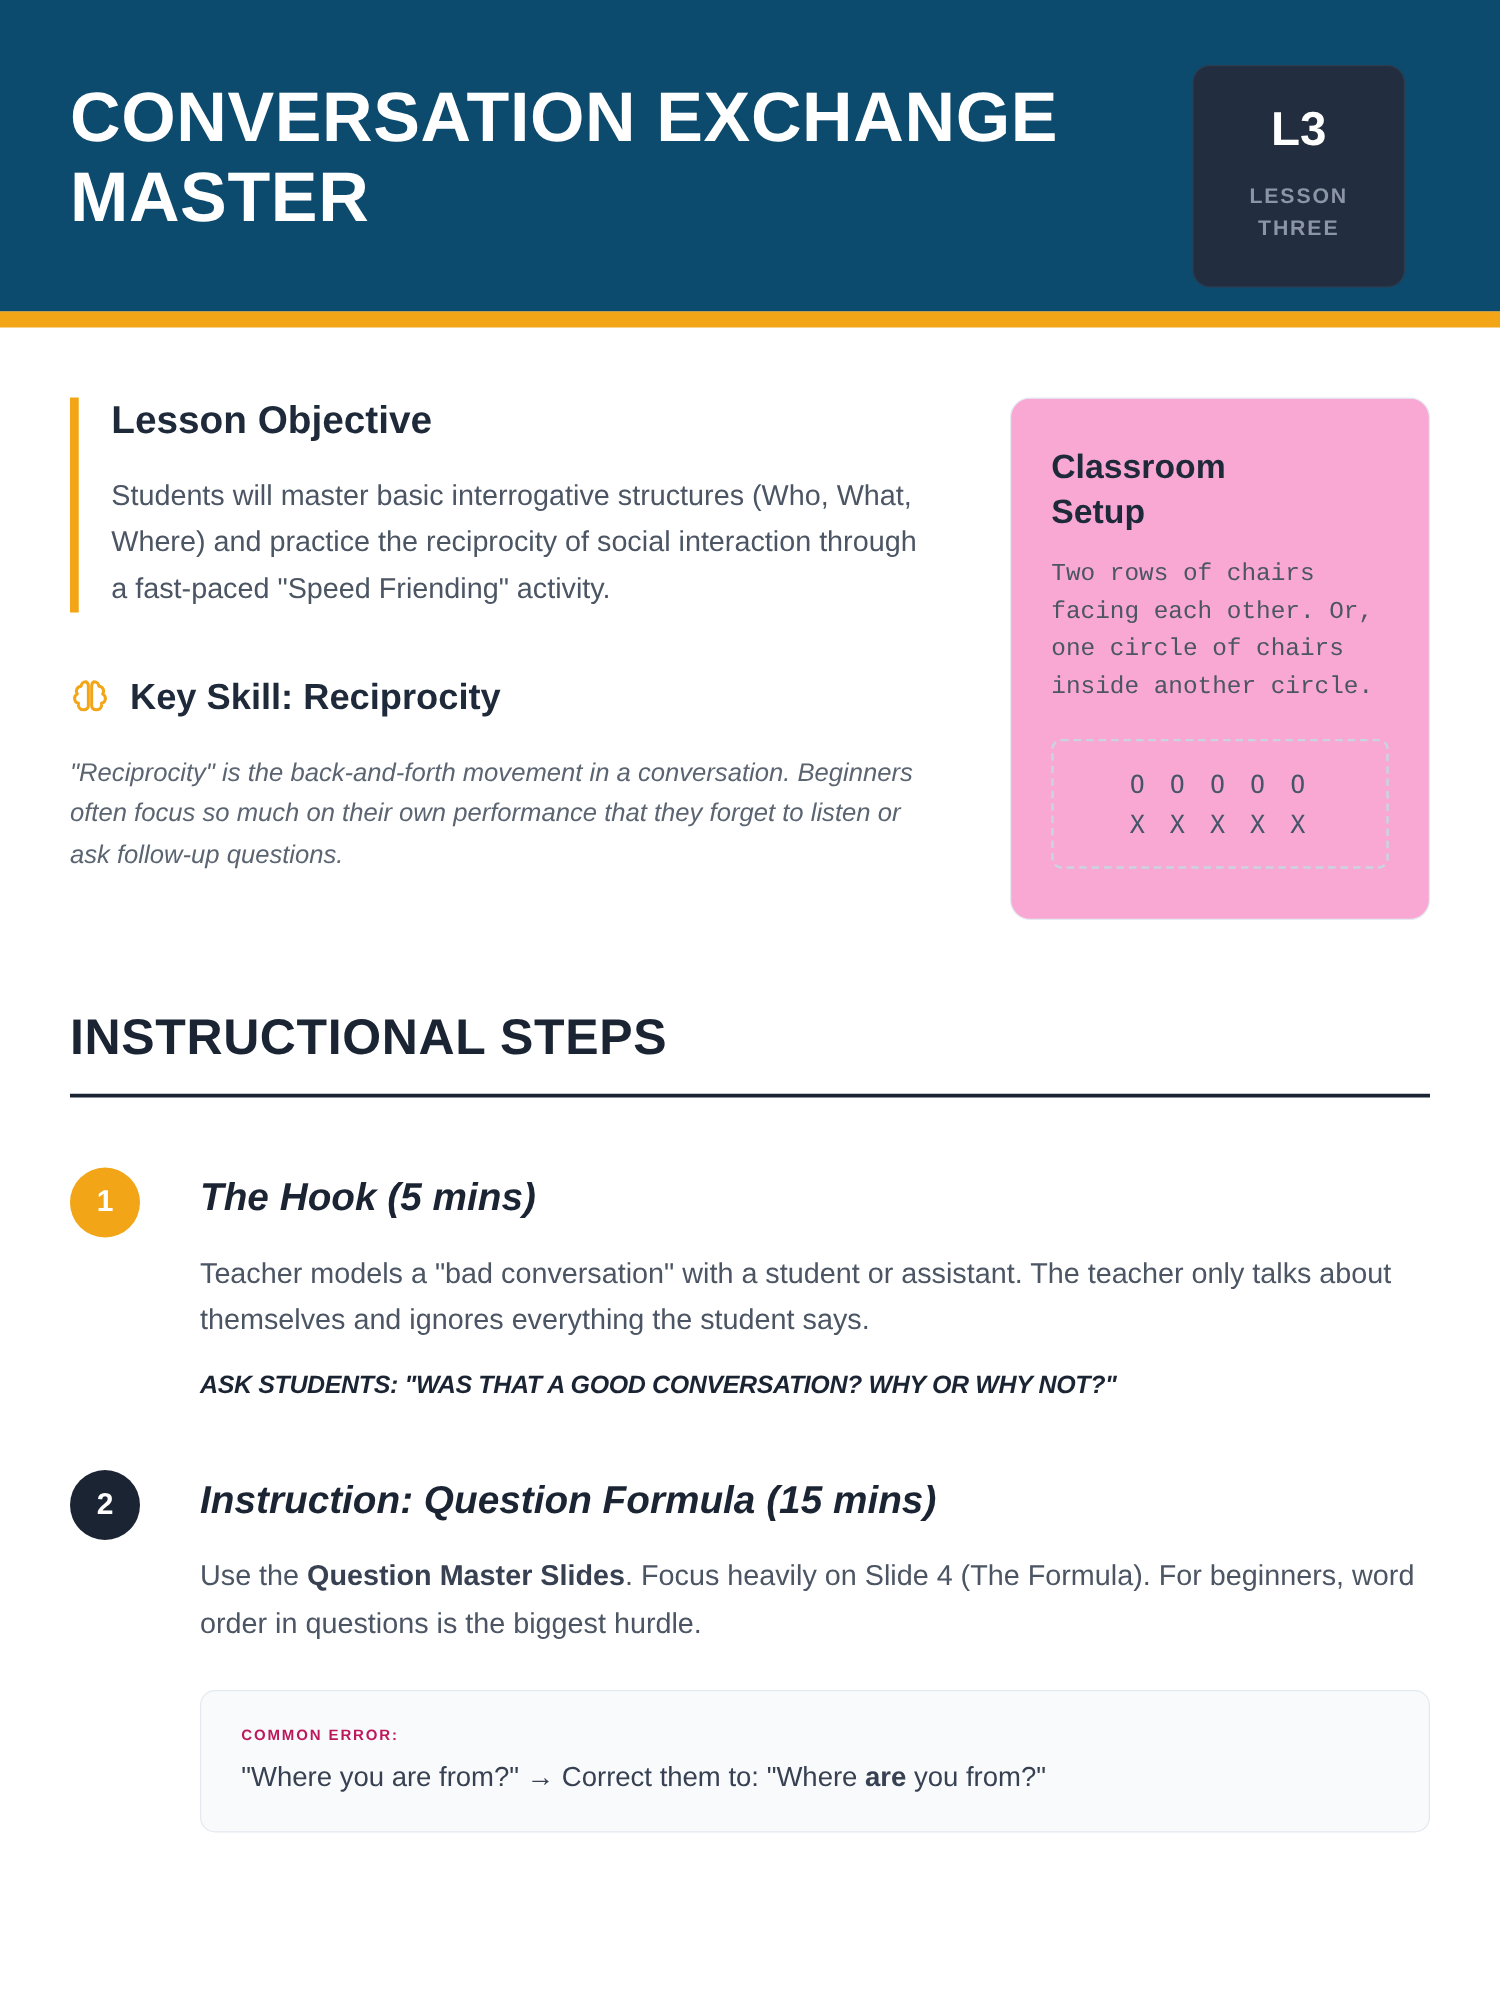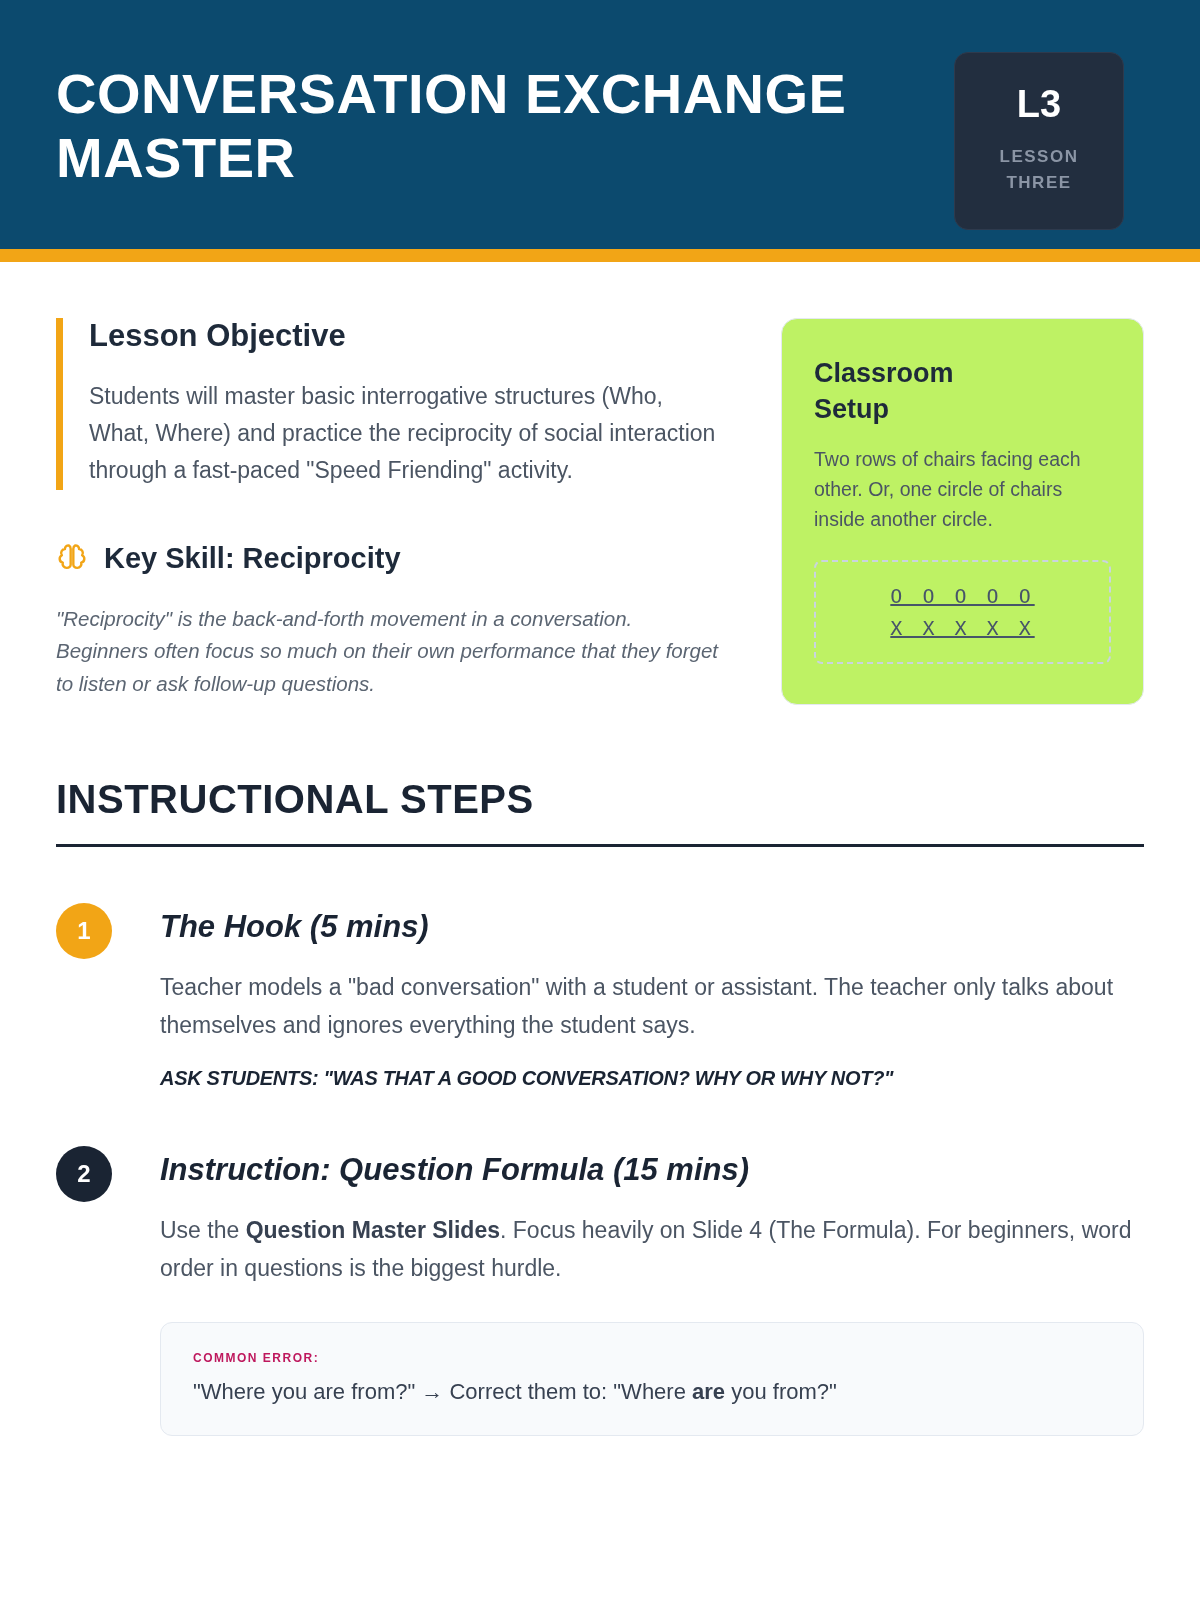--- a/index.html
+++ b/index.html
@@ -110,23 +110,23 @@
     margin-top: 28px;
     font-style: italic;
     font-size: 20.5px;
     line-height: 1.6;
     color: #5b6572;
     max-width: 680px;
   }
 
   
   .setup-card {
-    width: 363px;
+    width: 336px;
     flex-shrink: 0;
-    background: #bef264;
+    background: #f9a8d4;
     border: 1px solid #e4e9f0;
     border-radius: 16px;
     padding: 36px 32px 40px 32px;
   }
   .setup-heading {
     font-size: 27px;
     font-weight: 800;
     color: #1e2a3a;
     line-height: 1.35;
     max-width: 170px;
@@ -136,33 +136,33 @@
     font-size: 19.5px;
     font-weight: 800;
     color: #1e2a3a;
     line-height: 1.4;
   }
   .setup-body {
     margin-top: 16px;
     font-size: 19.5px;
     line-height: 1.55;
     color: #4b5563;
+    font-family: Liberation Mono, monospace;
   }
   .setup-diagram {
     margin-top: 26px;
     border: 2px dashed #c9d4e0;
     border-radius: 8px;
     padding: 18px 10px;
     text-align: center;
     color: #475569;
     font-size: 20px;
     letter-spacing: 4px;
     line-height: 1.6;
     font-family: "DejaVu Sans Mono", "Liberation Mono", monospace;
-    text-decoration: underline;
   }
 
   
   .steps-section { margin-top: 72px; }
   .steps-heading {
     font-size: 40px;
     font-weight: 900;
     letter-spacing: 0.5px;
     color: #1a2433;
     text-transform: uppercase;

